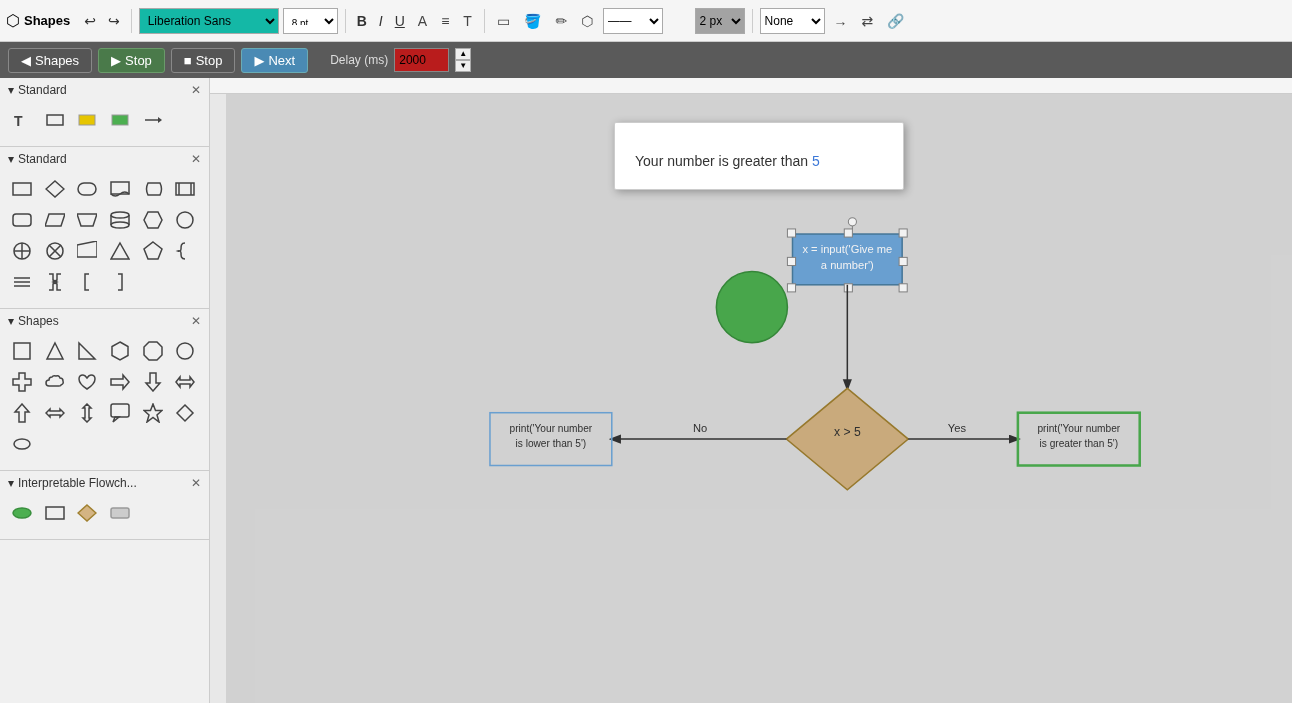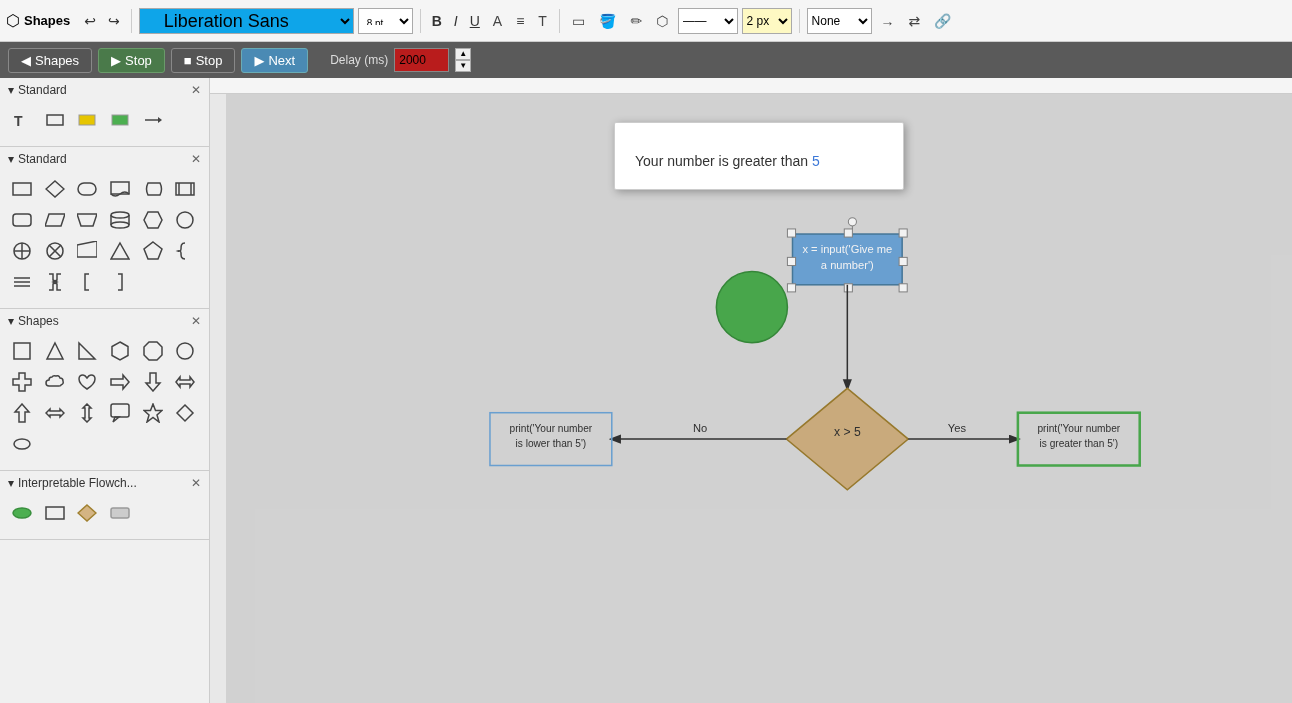--- a/index.html
+++ b/index.html
@@ -8,32 +8,32 @@
     
     #toolbar {
       display: flex; align-items: center; height: 42px;
       background: #f5f5f5; border-bottom: 1px solid #ccc; padding: 0 6px; gap: 4px;
     }
     .toolbar-btn {
       background: none; border: none; cursor: pointer; padding: 2px 4px;
       font-size: 14px; color: #333;
     }
     .font-select {
-      height: 26px; border: 1px solid #aaa; background: #0ea5e9; padding: 0 20px; font-size: 18px; min-width: 140px;
+      height: 26px; border: 1px solid #aaa; background: #14b8a6; padding: 0 4px; font-size: 12px; min-width: 140px;
     }
     .size-select {
       height: 26px; border: 1px solid #aaa; background: white; padding: 8px 4px; font-size: 10px; width: 55px;
     }
     .toolbar-separator { width: 1px; height: 24px; background: #ccc; margin: 0 3px; }
     .bold-btn { font-weight: bold; font-size: 14px; }
     .italic-btn { font-style: italic; font-size: 14px; }
     .underline-btn { text-decoration: underline; font-size: 14px; }
     .toolbar-icon { font-size: 14px; color: #444; padding: 2px 5px; cursor: pointer; }
     .line-select { height: 26px; border: 1px solid #aaa; background: white; font-size: 12px; width: 60px; }
-    .px-select { height: 26px; border: 1px solid #aaa; background: #fef9c3; font-size: 12px; width: 50px; }
+    .px-select { height: 26px; border: 1px solid #aaa; background: #a3a3a3; font-size: 12px; width: 50px; margin-left: 28px; }
 
     
     #anim-toolbar {
       display: flex; align-items: center; height: 36px;
       background: #5a5a5a; padding: 0 8px; gap: 6px;
     }
     .anim-btn {
       display: flex; align-items: center; gap: 4px; padding: 4px 12px;
       border: none; cursor: pointer; font-size: 13px; color: white; border-radius: 3px;
     }

